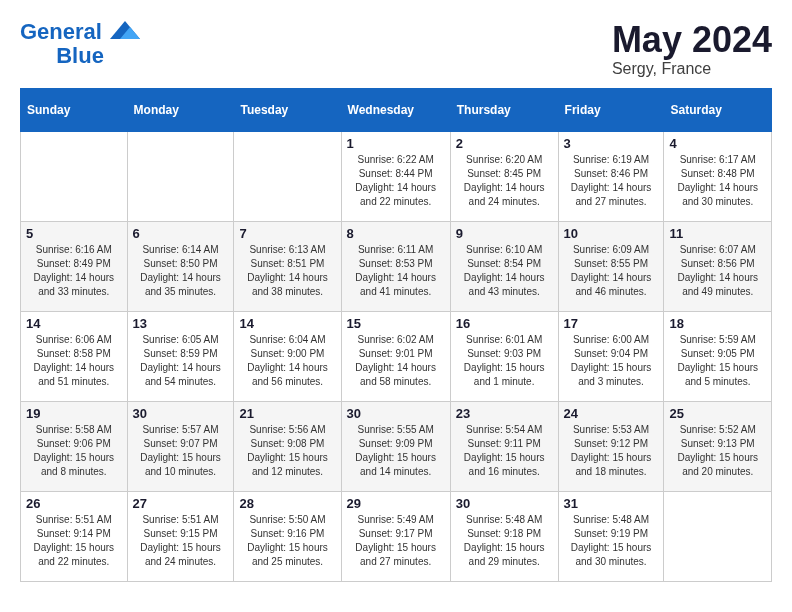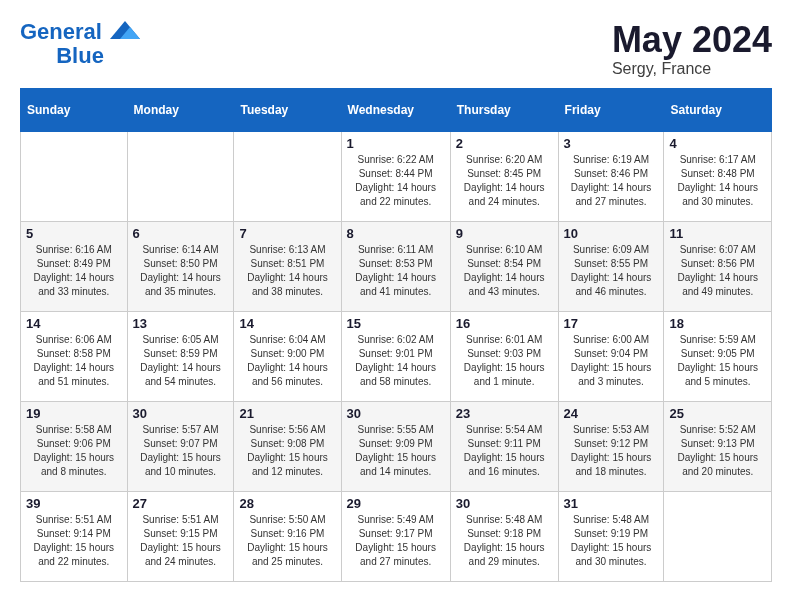--- a/index.html
+++ b/index.html
@@ -237,21 +237,21 @@
           <span class="day-num">24</span>
           <div class="day-info">Sunrise: 5:53 AM<br>Sunset: 9:12 PM<br>Daylight: 15 hours and 18 minutes.</div>
         </td>
         <td>
           <span class="day-num">25</span>
           <div class="day-info">Sunrise: 5:52 AM<br>Sunset: 9:13 PM<br>Daylight: 15 hours and 20 minutes.</div>
         </td>
       </tr>
       <tr>
         <td>
-          <span class="day-num">39</span>
+          <span class="day-num">26</span>
           <div class="day-info">Sunrise: 5:51 AM<br>Sunset: 9:14 PM<br>Daylight: 15 hours and 22 minutes.</div>
         </td>
         <td>
           <span class="day-num">27</span>
           <div class="day-info">Sunrise: 5:51 AM<br>Sunset: 9:15 PM<br>Daylight: 15 hours and 24 minutes.</div>
         </td>
         <td>
           <span class="day-num">28</span>
           <div class="day-info">Sunrise: 5:50 AM<br>Sunset: 9:16 PM<br>Daylight: 15 hours and 25 minutes.</div>
         </td>

